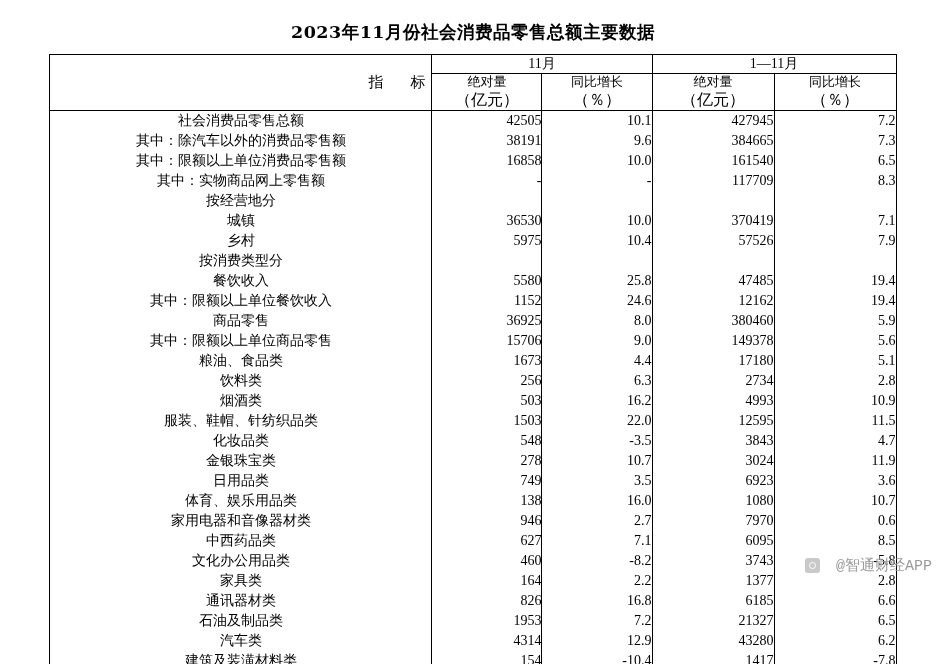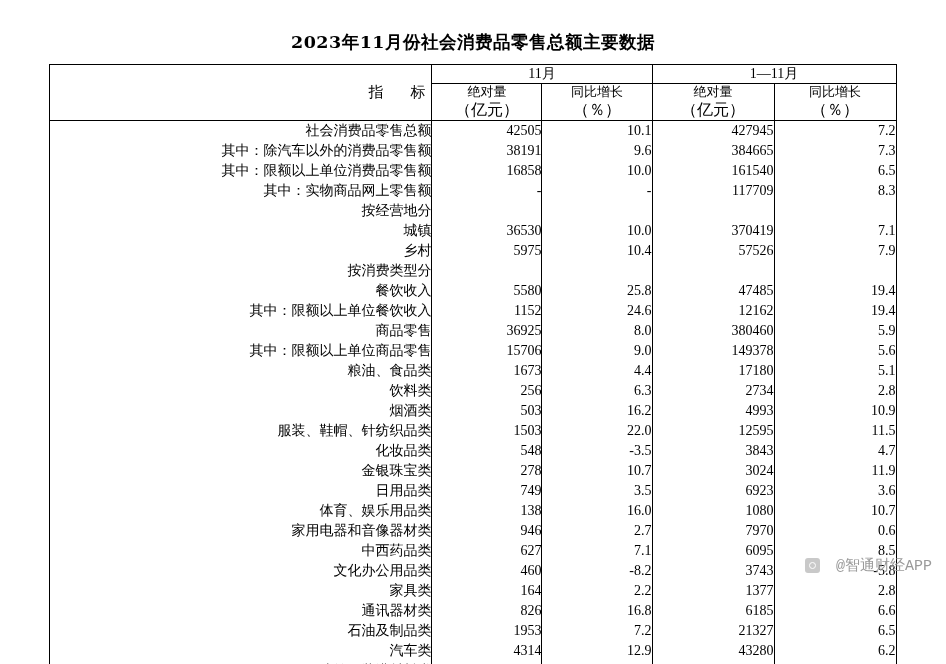--- a/index.html
+++ b/index.html
@@ -13,21 +13,21 @@
     font-family: "Liberation Serif", "DejaVu Serif", serif;
     color: #000000;
     overflow: hidden;
     position: relative;
   }
   .page {
     position: relative;
     width: 946px;
     height: 583px;
     box-sizing: border-box;
-    padding: 16px;
+    padding: 6px;
   }
   .doc-title {
     text-align: center;
     font-size: 17.5px;
     font-weight: bold;
     letter-spacing: 0.5px;
     padding-top: 14px;
     padding-bottom: 10px;
     font-family: "DejaVu Serif", serif;
   }
@@ -61,21 +61,21 @@
     font-size: 13px;
     line-height: 1.25;
     padding: 2px 0 3px 0;
     font-weight: normal;
   }
   .hdr-sub .l2 {
     display: block;
     font-size: 16px;
   }
   td.name {
-    text-align: right;
+    text-align: center;
     padding: 0 0 0 4px;
     font-size: 14px;
     line-height: 1.0;
     height: 20px;
     border-top: none;
     border-bottom: none;
   }
   td.num {
     text-align: right;
     padding: 0 6px 0 0;

